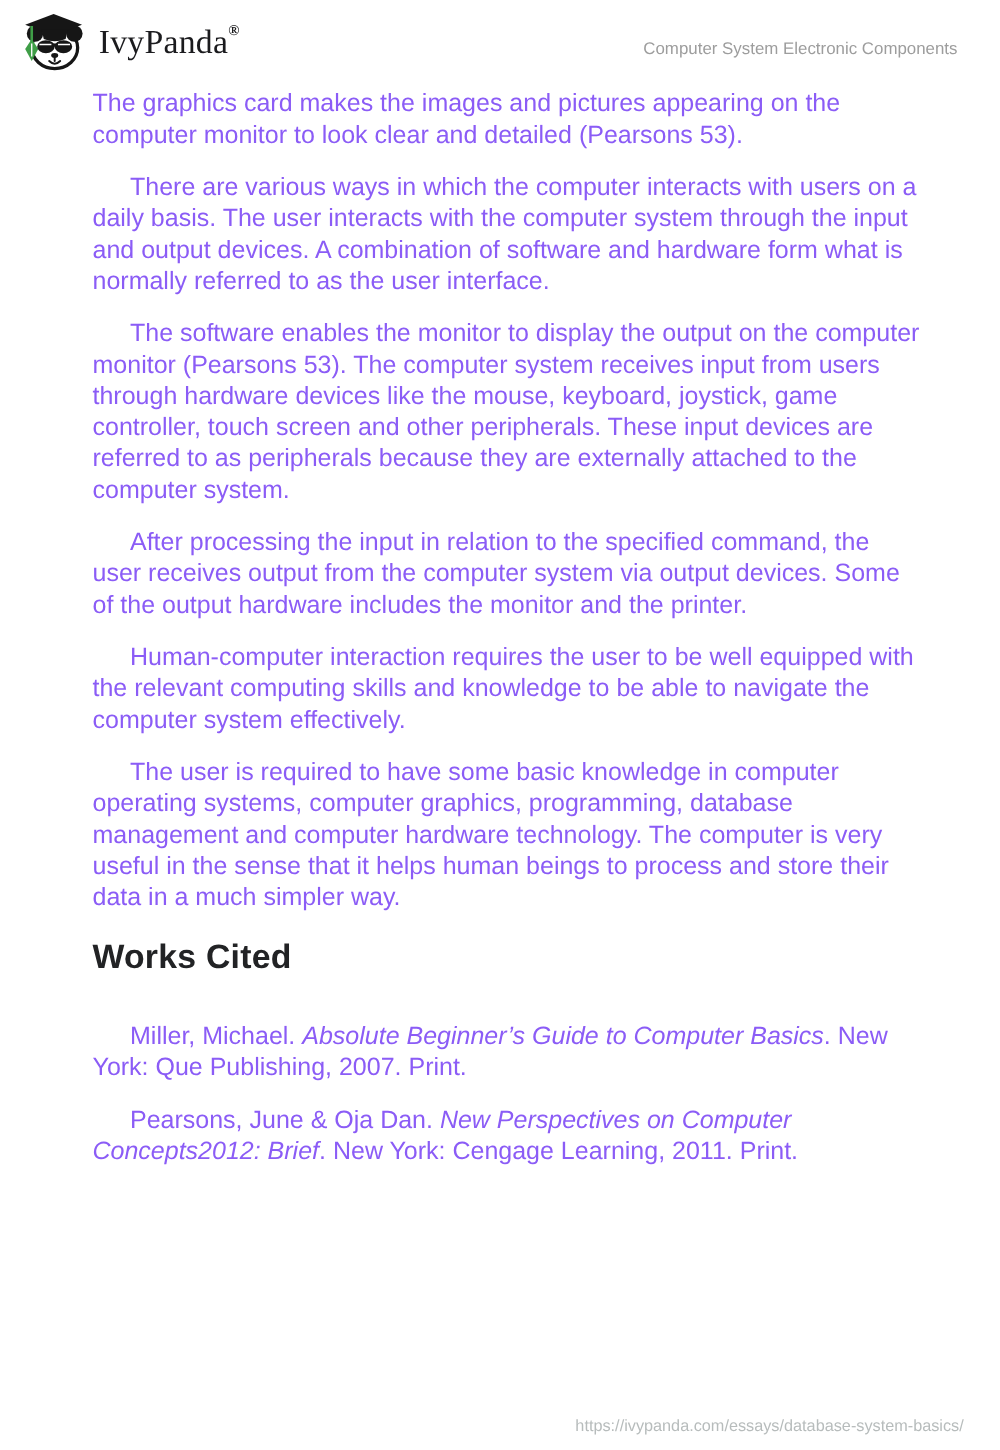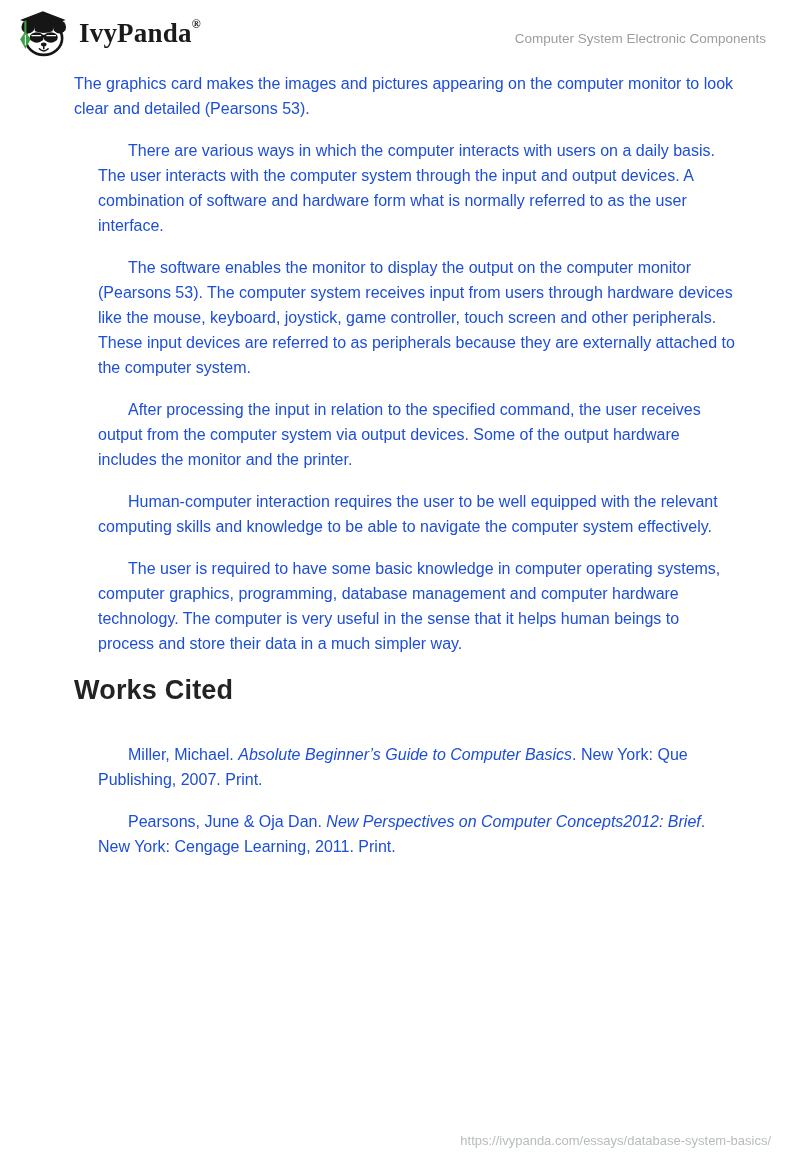--- a/index.html
+++ b/index.html
@@ -21,21 +21,21 @@
     height: 62px;
   }
   .brand {
     display: flex;
     align-items: center;
     gap: 9px;
   }
   .logo-icon { width: 56px; height: 52px; display: block; }
   .brand-name {
     font-family: "Liberation Serif", serif;
-    font-weight: bold;
+    font-weight: normal;
     font-size: 27px;
     color: #1b1b1e;
     letter-spacing: 0.2px;
     line-height: 52px;
   }
   .brand-reg {
     font-family: "Liberation Serif", serif;
     font-weight: bold;
     font-size: 12px;
     color: #1b1b1e;
@@ -45,26 +45,26 @@
     font-size: 13.5px;
     color: #9d9d9d;
     margin-top: 24px;
   }
   
   .article {
     padding: 9px 62px 0 74px;
     color: #3a3a3a;
   }
   .article p {
-    font-size: 16px;
+    font-size: 20px;
     line-height: 25px;
     margin-bottom: 17px;
-    color: #1d4ed8;
+    color: #8b5cf6;
   }
-  .article p.indent { text-indent: 30px; margin-left: 24px; }
+  .article p.indent { text-indent: 30px; }
   .works-cited-heading {
     font-size: 27px;
     font-weight: bold;
     color: #222325;
     line-height: 32px;
     margin-top: 18px;
     margin-bottom: 36px;
     letter-spacing: 0.2px;
   }
   .citation em { font-style: italic; }

